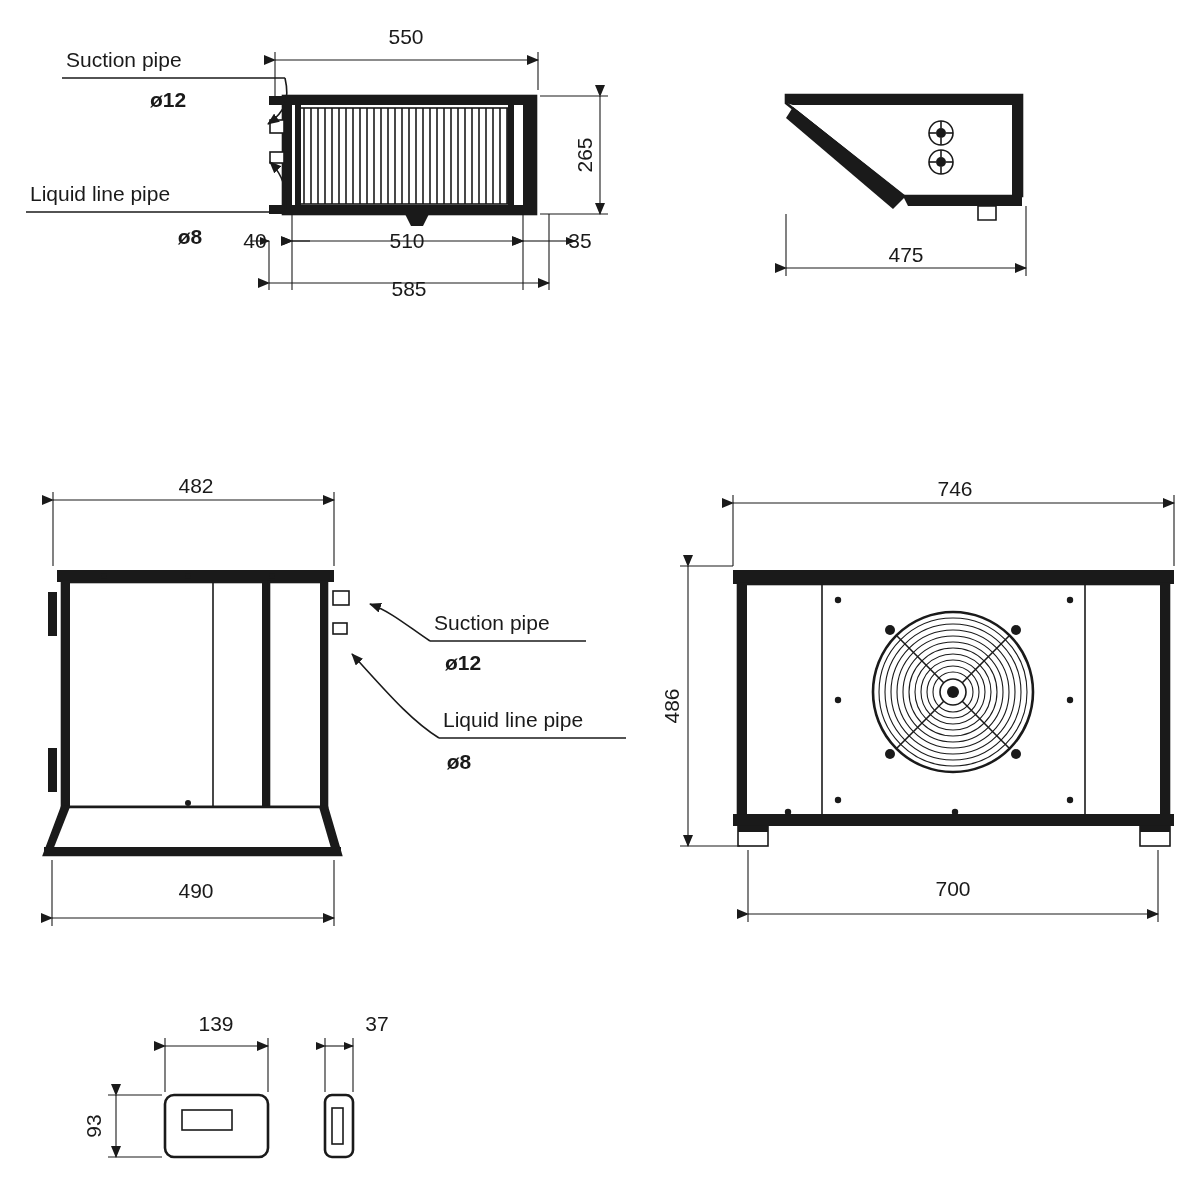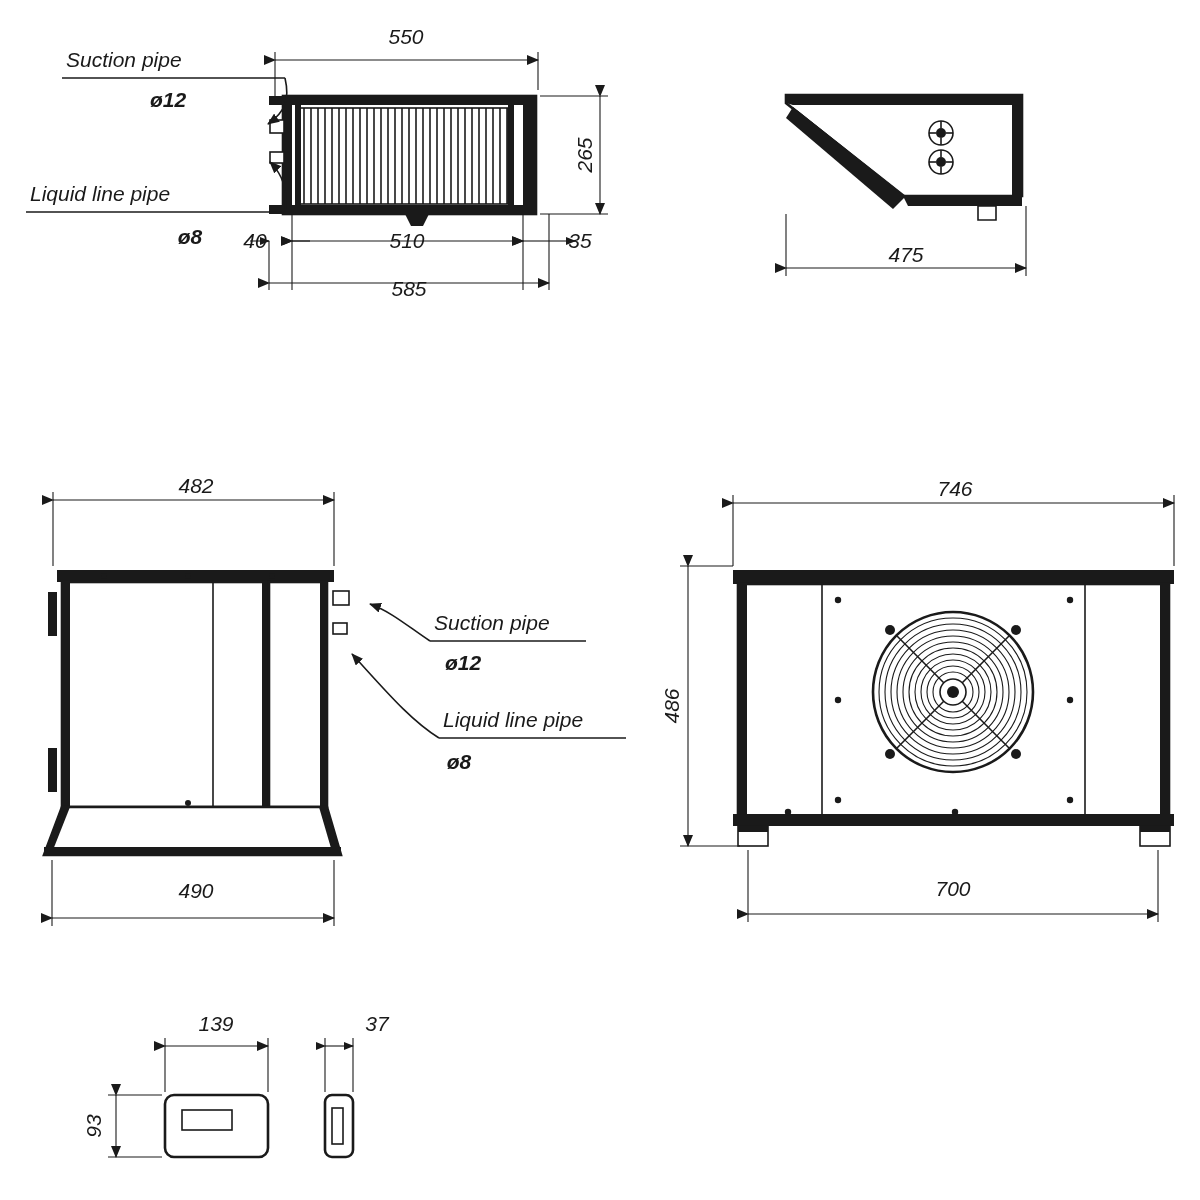--- a/index.html
+++ b/index.html
@@ -1,17 +1,17 @@
 <!DOCTYPE html>
 <html><head>
 <meta charset="utf-8">
 <style>
   html,body{margin:0;padding:0;background:#ffffff;}
   body{width:1200px;height:1200px;font-family:"Liberation Sans",sans-serif;color:#1a1a1a;overflow:hidden;}
-  #stage{position:relative;width:1200px;height:872px;font-style:italic;}
+  #stage{position:relative;width:1200px;height:872px;}
   svg{display:block;}
   .dimtxt{font-family:"Liberation Sans",sans-serif;font-size:21px;fill:#1a1a1a;}
   .lbl{font-family:"Liberation Sans",sans-serif;font-size:21px;fill:#1a1a1a;}
   .lblb{font-family:"Liberation Sans",sans-serif;font-size:21px;font-weight:bold;fill:#1a1a1a;}
   .ln{stroke:#1a1a1a;fill:none;}
   .thin{stroke-width:1.1;}
   .med{stroke-width:1.6;}
   .thick{stroke-width:2.6;}
   .fillblk{fill:#1a1a1a;stroke:none;}
   .white{fill:#ffffff;}

